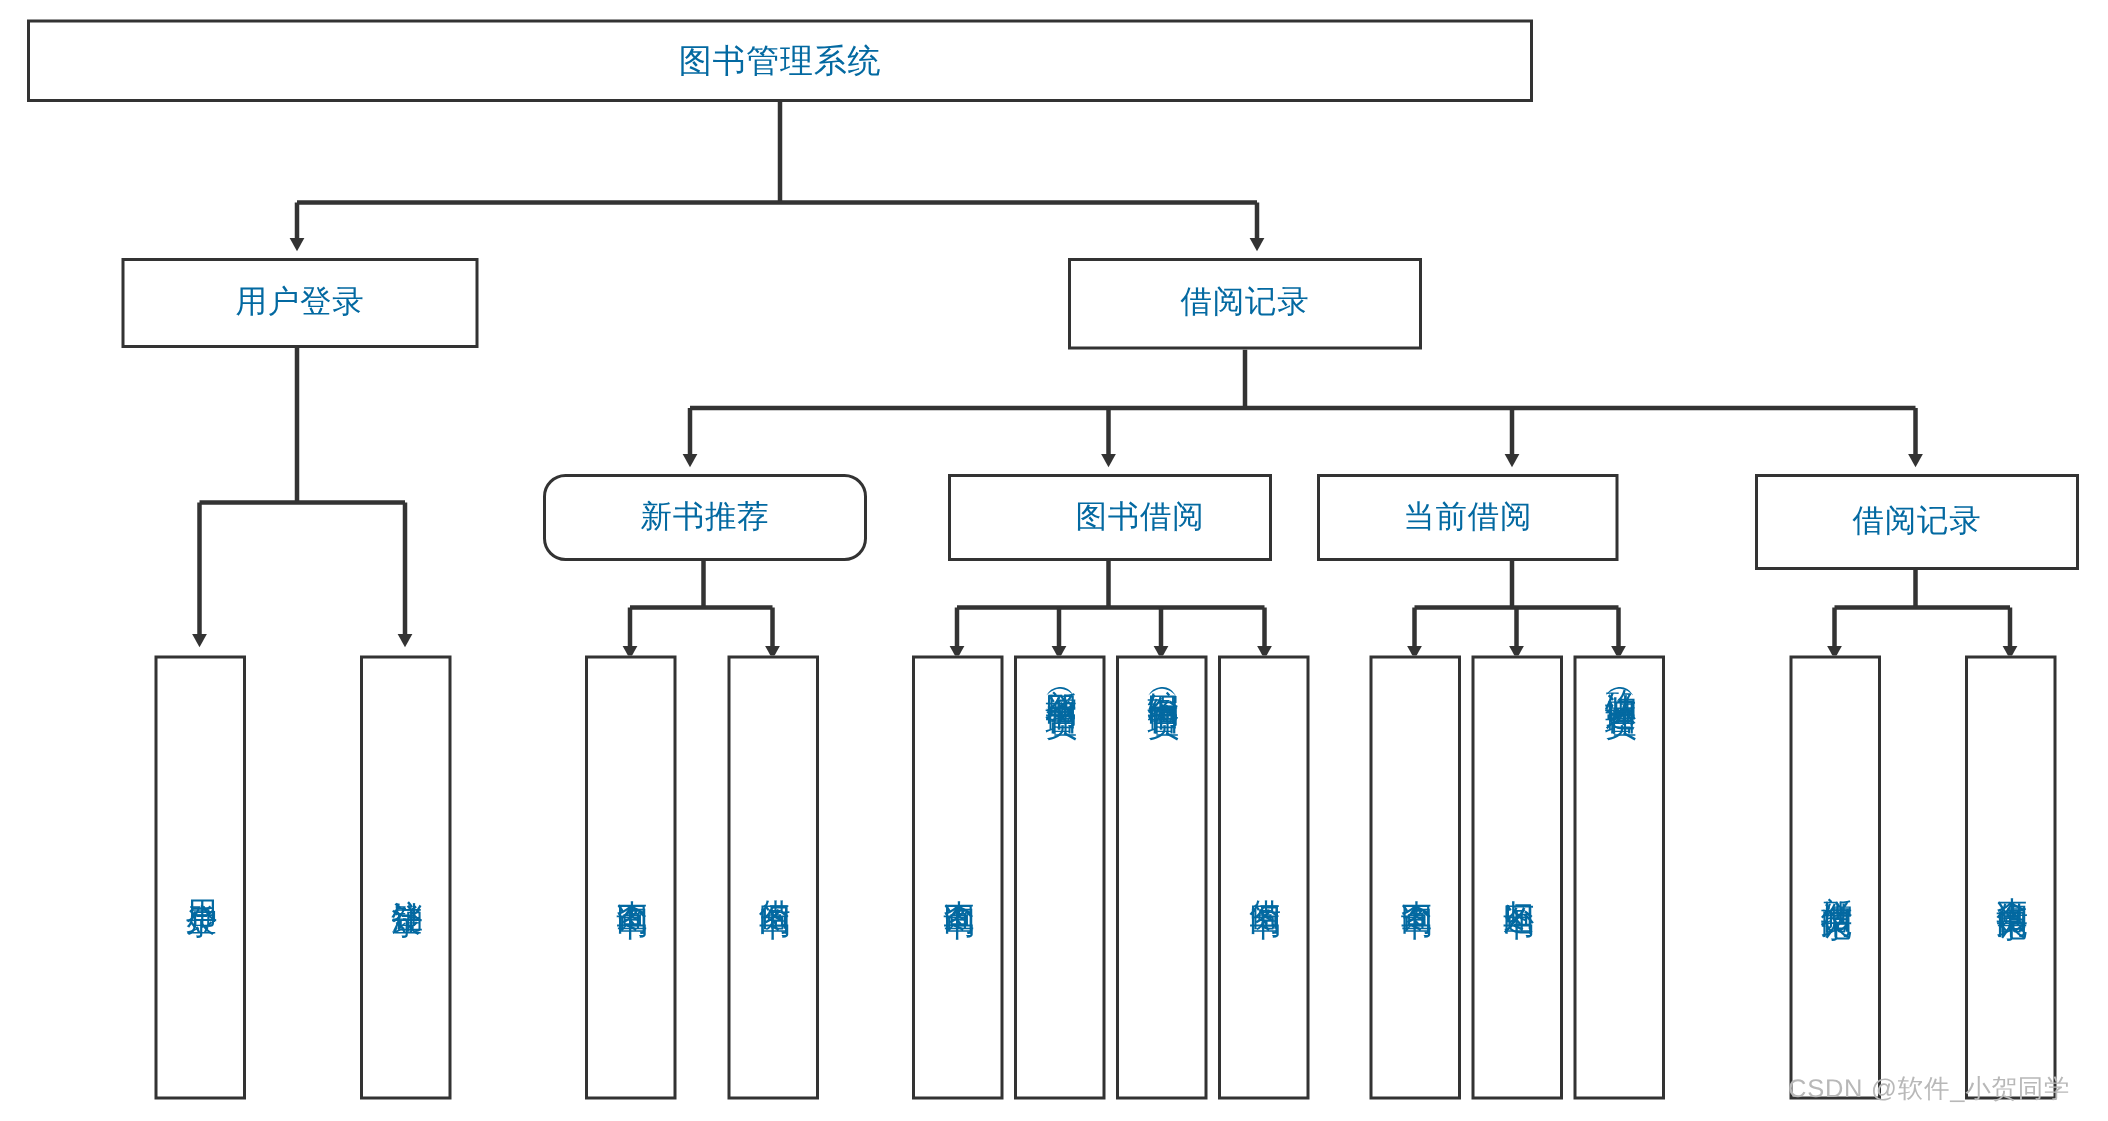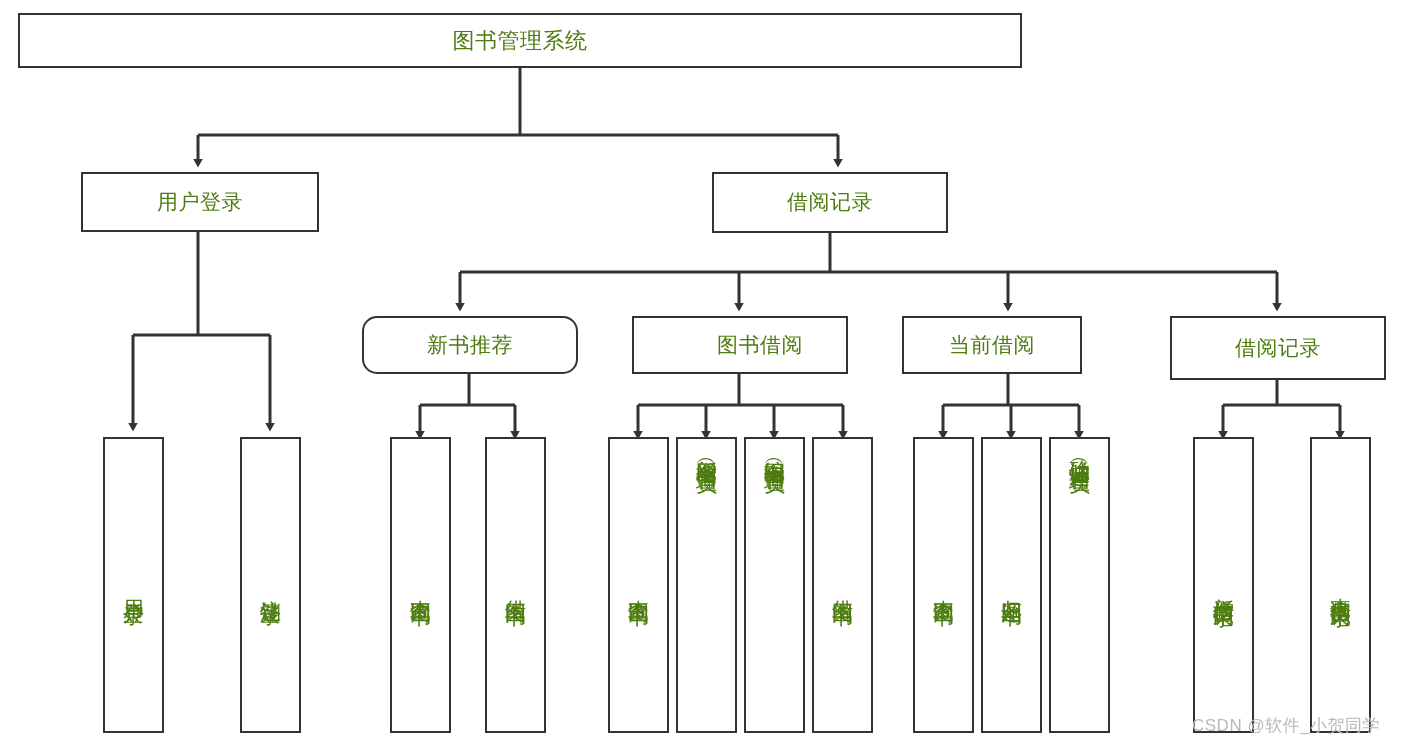--- a/index.html
+++ b/index.html
@@ -29,21 +29,21 @@
     align-items:center;
     justify-content:center;
     color:#1a1a1a;
     z-index:2;
   }
   .node .label{
     font-size:21px;
     line-height:1.18;
     letter-spacing:0.5px;
     white-space:nowrap;
-    color:#4d7c0f;
+    color:#0369a1;
   }
   .node.root .label{font-size:22px;}
   .node.leaf{
     align-items:flex-start;
     justify-content:center;
     padding-top:4px;
   }
   .node.leaf .label{
     writing-mode:vertical-rl;
     text-orientation:upright;
@@ -133,21 +133,21 @@
   <div class="node" style="left:712px;top:172px;width:236px;height:61px;">
     <span class="label">借阅记录</span>
   </div>
 
   <div class="node" style="left:362px;top:316px;width:216px;height:58px;border-radius:15px;">
     <span class="label">新书推荐</span>
   </div>
   <div class="node" style="left:632px;top:316px;width:216px;height:58px;padding-left:40px;">
     <span class="label">图书借阅</span>
   </div>
-  <div class="node" style="left:902px;top:316px;width:180px;height:58px;">
+  <div class="node" style="left:878px;top:316px;width:201px;height:58px;">
     <span class="label">当前借阅</span>
   </div>
   <div class="node" style="left:1170px;top:316px;width:216px;height:64px;">
     <span class="label">借阅记录</span>
   </div>
 
   <div class="node leaf center" style="left:103px;top:437px;width:61px;height:296px;">
     <span class="label">用户登录</span>
   </div>
   <div class="node leaf center" style="left:240px;top:437px;width:61px;height:296px;">

